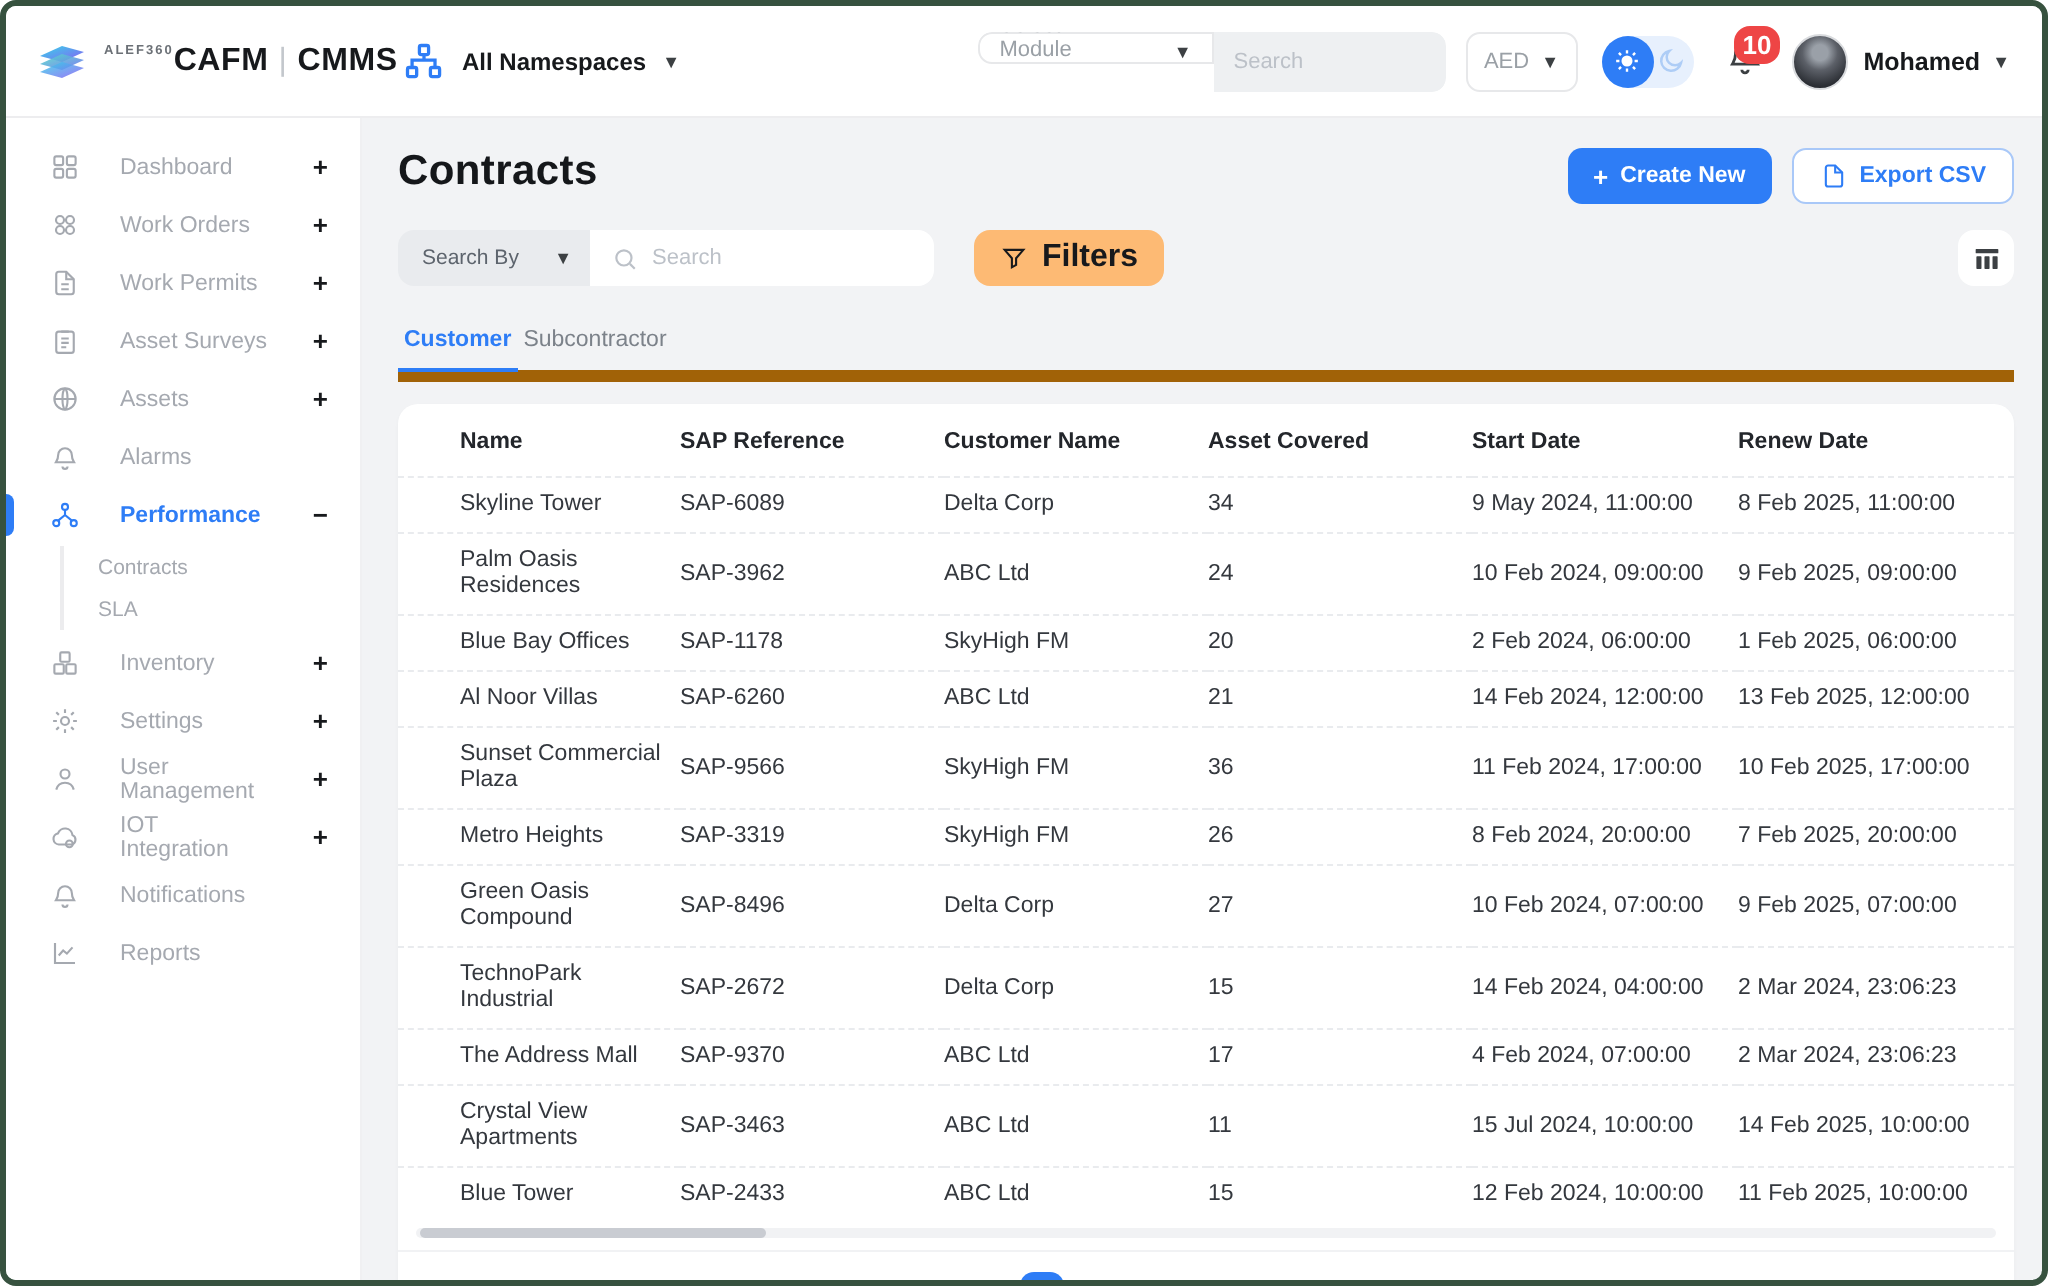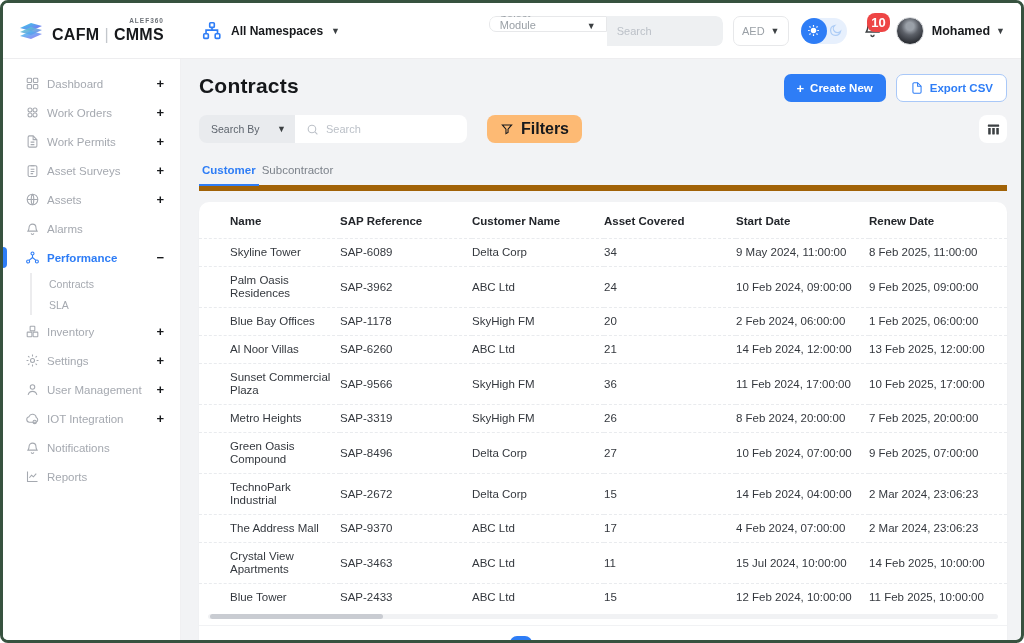--- a/index.html
+++ b/index.html
@@ -5,21 +5,21 @@
   * { box-sizing: border-box; margin: 0; padding: 0; }
   html,body { width:1024px; height:643px; }
   body { font-family:"Liberation Sans", sans-serif; background:#fff; }
   .frame { width:1024px; height:643px; border:3px solid #37523f; border-radius:8px; overflow:hidden;
            background:#f2f3f5; display:flex; flex-direction:column; }
 
   
   .navbar { height:56px; flex:0 0 56px; background:#fff; border-bottom:1px solid #ededef;
             display:flex; align-items:center; padding:0 16px 0 14px; }
   .logo { display:flex; align-items:center; gap:7px; width:150px; }
-  .logo-text { display:flex; flex-direction:column; line-height:1;align-items:flex-end; }
+  .logo-text { display:flex; flex-direction:row; line-height:1; }
   .brand-small { font-size:6.5px; letter-spacing:1px; color:#6b7076; font-weight:700; margin-bottom:2px; }
   .brand-main { font-size:16px; font-weight:800; color:#17191c; letter-spacing:.3px; display:flex; gap:5px; align-items:center;}
   .brand-sep { color:#c3c7cc; font-weight:400; }
   .ns { display:flex; align-items:center; gap:8px; margin-left:34px; cursor:pointer; }
   .ns-label { font-size:12px; font-weight:700; color:#17191c; }
   .chev { font-size:9px; color:#3c4043; }
   .nav-spacer { flex:1; }
   .module-group { display:flex; border-radius:7px; overflow:hidden; }
   .module-select { width:118px; height:16px; background:#fff; border:1px solid #e7e8ea; border-radius:7px 0 0 7px;
                    display:flex; align-items:flex-end; justify-content:space-between; padding:0 10px; cursor:pointer;gap:32px;}
@@ -36,21 +36,21 @@
   .nav-badge { position:absolute; top:-6px; right:-8px; background:#ee4545; color:#fff; font-size:13px; font-weight:700;
                border-radius:8px; padding:2px 4px; min-width:14px; text-align:center; }
   .avatar { width:28px; height:28px; border-radius:50%; margin-left:14px; cursor:pointer;
             background:radial-gradient(circle at 50% 32%, #9aa0a8 0 18%, #5c6068 40%, #2d3036 75%, #1d1f24 100%);
             border:1px solid #d9dbde; }
   .user-name { margin-left:8px; font-size:12.5px; font-weight:700; color:#17191c; cursor:pointer; display:flex; gap:6px; align-items:center;}
 
   
   .body-row { flex:1; display:flex; overflow:hidden; }
   .sidebar { width:178px; flex:0 0 178px; background:#fff; border-right:1px solid #f0f0f2; padding-top:10px; overflow:hidden; }
-  .side-item { height:29px; display:flex; align-items:center; gap:7px; padding:0 16px 0 22px;
+  .side-item { height:29px; display:flex; align-items:center; gap:20px; padding:0 16px 0 22px;
                color:#a5a9b0; font-size:11.5px; position:relative; cursor:pointer; }
   .side-item .lbl { flex:1; }
   .side-item .expand { color:#17191c; font-size:13px; font-weight:600; }
   .side-item.active { color:#2e7df6; font-weight:600; }
   .side-item.active .expand { color:#17191c; }
   .indicator { position:absolute; left:0; top:4px; bottom:4px; width:4px; background:#2e7df6; border-radius:0 4px 4px 0; }
   .side-sub { margin:1px 0 2px 27px; border-left:2px solid #ececee; }
   .side-subitem { height:21px; display:flex; align-items:center; padding-left:17px; font-size:10.5px; color:#a5a9b0; cursor:pointer; }
   .icon { display:inline-flex; align-items:center; justify-content:center; }
 

